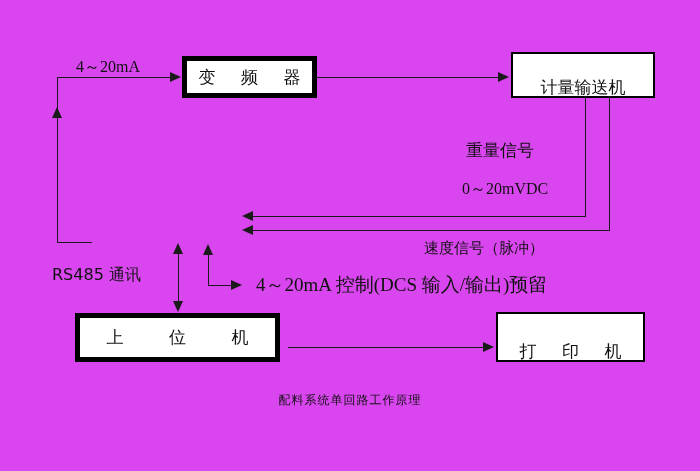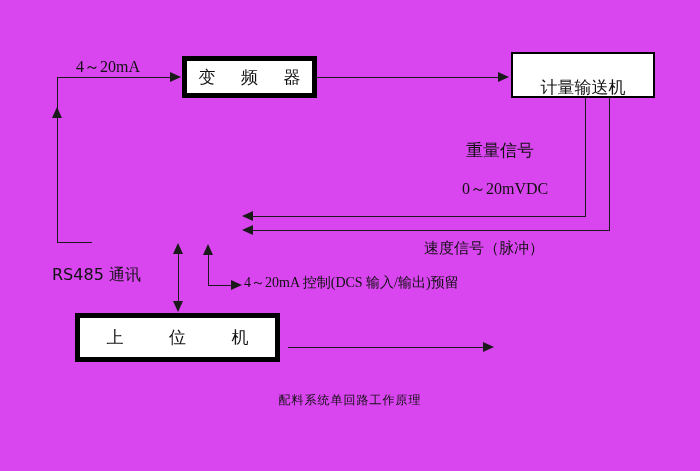--- a/index.html
+++ b/index.html
@@ -139,25 +139,28 @@
 
   <div class="vline" style="left:178px; top:248px; height:58px;"></div>
   <div class="arrow up" style="left:173px; top:243px;"></div>
   <div class="arrow down" style="left:173px; top:301px;"></div>
   <div class="lbl" style="left:52px; top:266px; font-size:16px;">RS485 通讯</div>
 
   <div class="vline" style="left:208px; top:249px; height:37px;"></div>
   <div class="arrow up" style="left:203px; top:244px;"></div>
   <div class="hline" style="left:208px; top:285px; width:26px;"></div>
   <div class="arrow right" style="left:231px; top:280px;"></div>
-  <div class="lbl lbl-mixed" style="left:244px; top:275px; font-size:14px;">4～20mA 控制(DCS 输入/输出)预留</div>
+  <div class="lbl lbl-mixed" style="left:256px; top:275px; font-size:19px;">4～20mA 控制(DCS 输入/输出)预留</div>
 
   <div class="node" style="left:75px; top:313px; width:205px; height:49px;">
     <span class="nlabel sp2">上 位 机</span>
   </div>
 
   <div class="hline" style="left:288px; top:347px; width:197px;"></div>
   <div class="arrow right" style="left:483px; top:342px;"></div>
 
+  <div class="node bold-border" style="left:496px; top:312px; width:149px; height:50px;">
+    <span class="nlabel sp1">打 印 机</span>
+  </div>
 
   <div id="caption" style="top:392px;">配料系统单回路工作原理</div>
 
 </div>
 
 </body></html>

